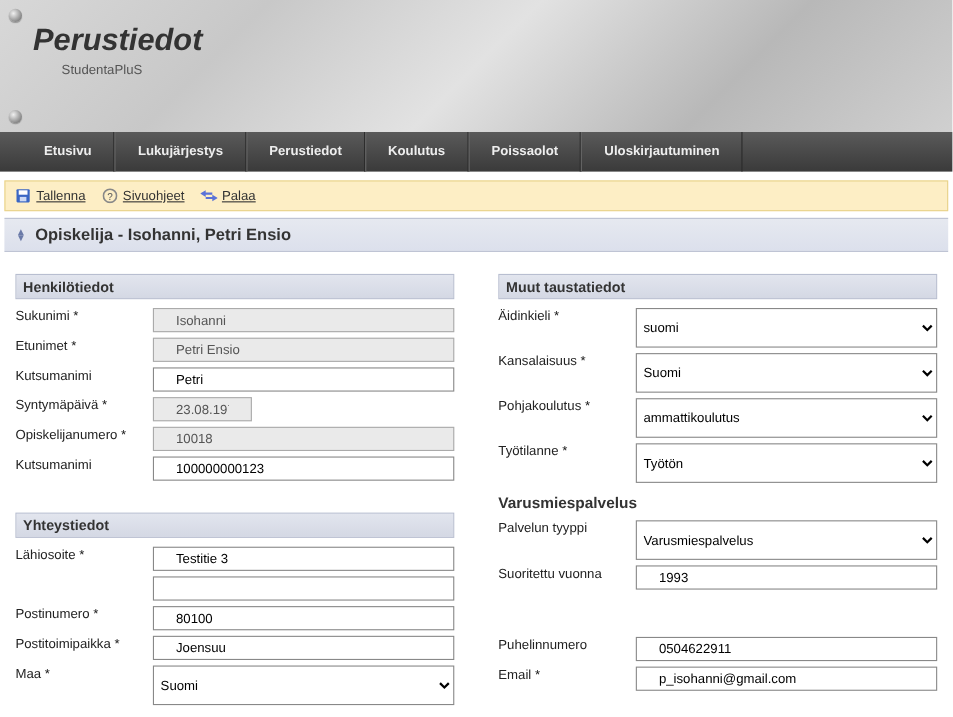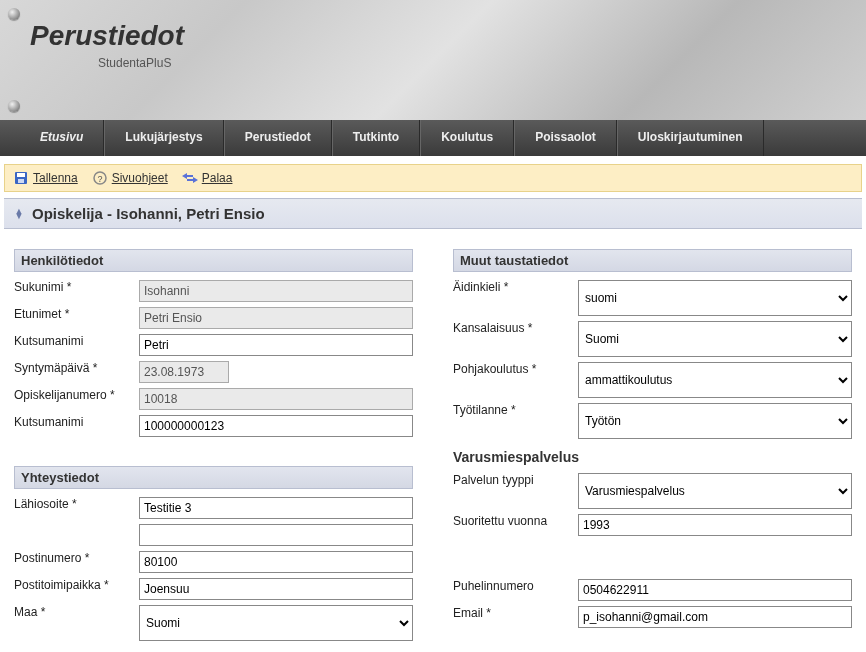--- a/index.html
+++ b/index.html
@@ -13,38 +13,38 @@
 .header-banner .rivet {
   position: absolute;
   width: 12px; height: 12px;
   border-radius: 50%;
   background: radial-gradient(circle at 35% 35%, #f0f0f0, #888 70%, #555);
   box-shadow: 0 1px 1px rgba(0,0,0,0.3);
 }
 .rivet.tl { top: 8px; left: 8px; }
 .rivet.bl { bottom: 8px; left: 8px; }
 .title-main { font-style: italic; font-size: 28px; color: #333; font-weight: bold; }
-.title-sub { font-size: 12px; color: #555; margin-left: 68px; margin-top: 4px; }
+.title-sub { font-size: 12px; color: #555; margin-left: 26px; margin-top: 4px; }
 .nav-bar {
   display: flex;
   background: linear-gradient(to bottom, #5a5a5a, #3a3a3a);
   height: 36px;
   align-items: stretch;
 }
 .nav-item {
   color: #eee;
   padding: 10px 20px;
   font-weight: bold;
   font-size: 12px;
   border-right: 1px solid #2a2a2a;
   border-left: 1px solid #666;
   cursor: pointer;
   white-space: nowrap;
 }
-.nav-item:first-child { border-left: none; padding-left: 40px; font-style: italic; }
+.nav-item:first-child { border-left: none; padding-left: 40px; }
 .toolbar {
   background: #fdeec5;
   border: 1px solid #e8d28a;
   margin: 8px 4px 6px 4px;
   padding: 5px 8px;
   display: flex;
   gap: 14px;
   align-items: center;
   font-size: 12px;
   text-decoration: underline;
@@ -85,21 +85,21 @@
   font-size: 13px;
   color: #333;
   margin-bottom: 8px;
 }
 .sub-title { font-weight: bold; font-size: 14px; color: #333; margin: 10px 0 8px 0; }
 .field-row { display: flex; align-items: flex-start; margin-bottom: 5px; }
 .field-label { width: 125px; font-size: 12px; color: #222; }
 .field-input {
   flex: 1;
   border: 1px solid #888;
-  padding: 2px 4px;
+  padding: 2px 20px;
   font-size: 12px;
   height: 22px;
   font-family: inherit;
   background: #fff;
 }
 .field-input.ro { background: #eaeaea; color: #555; border-color: #aaa; }
 .field-input.date { width: 90px; flex: none; }
 select.field-input { height: 36px; padding: 1px 2px; }
 .spacer-row { height: 8px; }
 </style>
@@ -110,21 +110,20 @@
   <div class="rivet tl"></div>
   <div class="rivet bl"></div>
   <div class="title-main">Perustiedot</div>
   <div class="title-sub">StudentaPluS</div>
 </div>
 
 <div class="nav-bar">
   <div class="nav-item">Etusivu</div>
   <div class="nav-item">Lukujärjestys</div>
   <div class="nav-item">Perustiedot</div>
-  <div class="nav-item">Tutkinto</div>
   <div class="nav-item">Koulutus</div>
   <div class="nav-item">Poissaolot</div>
   <div class="nav-item">Uloskirjautuminen</div>
 </div>
 
 <div class="toolbar">
   <span class="tool-btn">
     <span class="ic">
       <svg width="14" height="14" viewBox="0 0 14 14">
           <rect x="1" y="1" width="12" height="12" fill="#3a66c4" rx="1"></rect>

